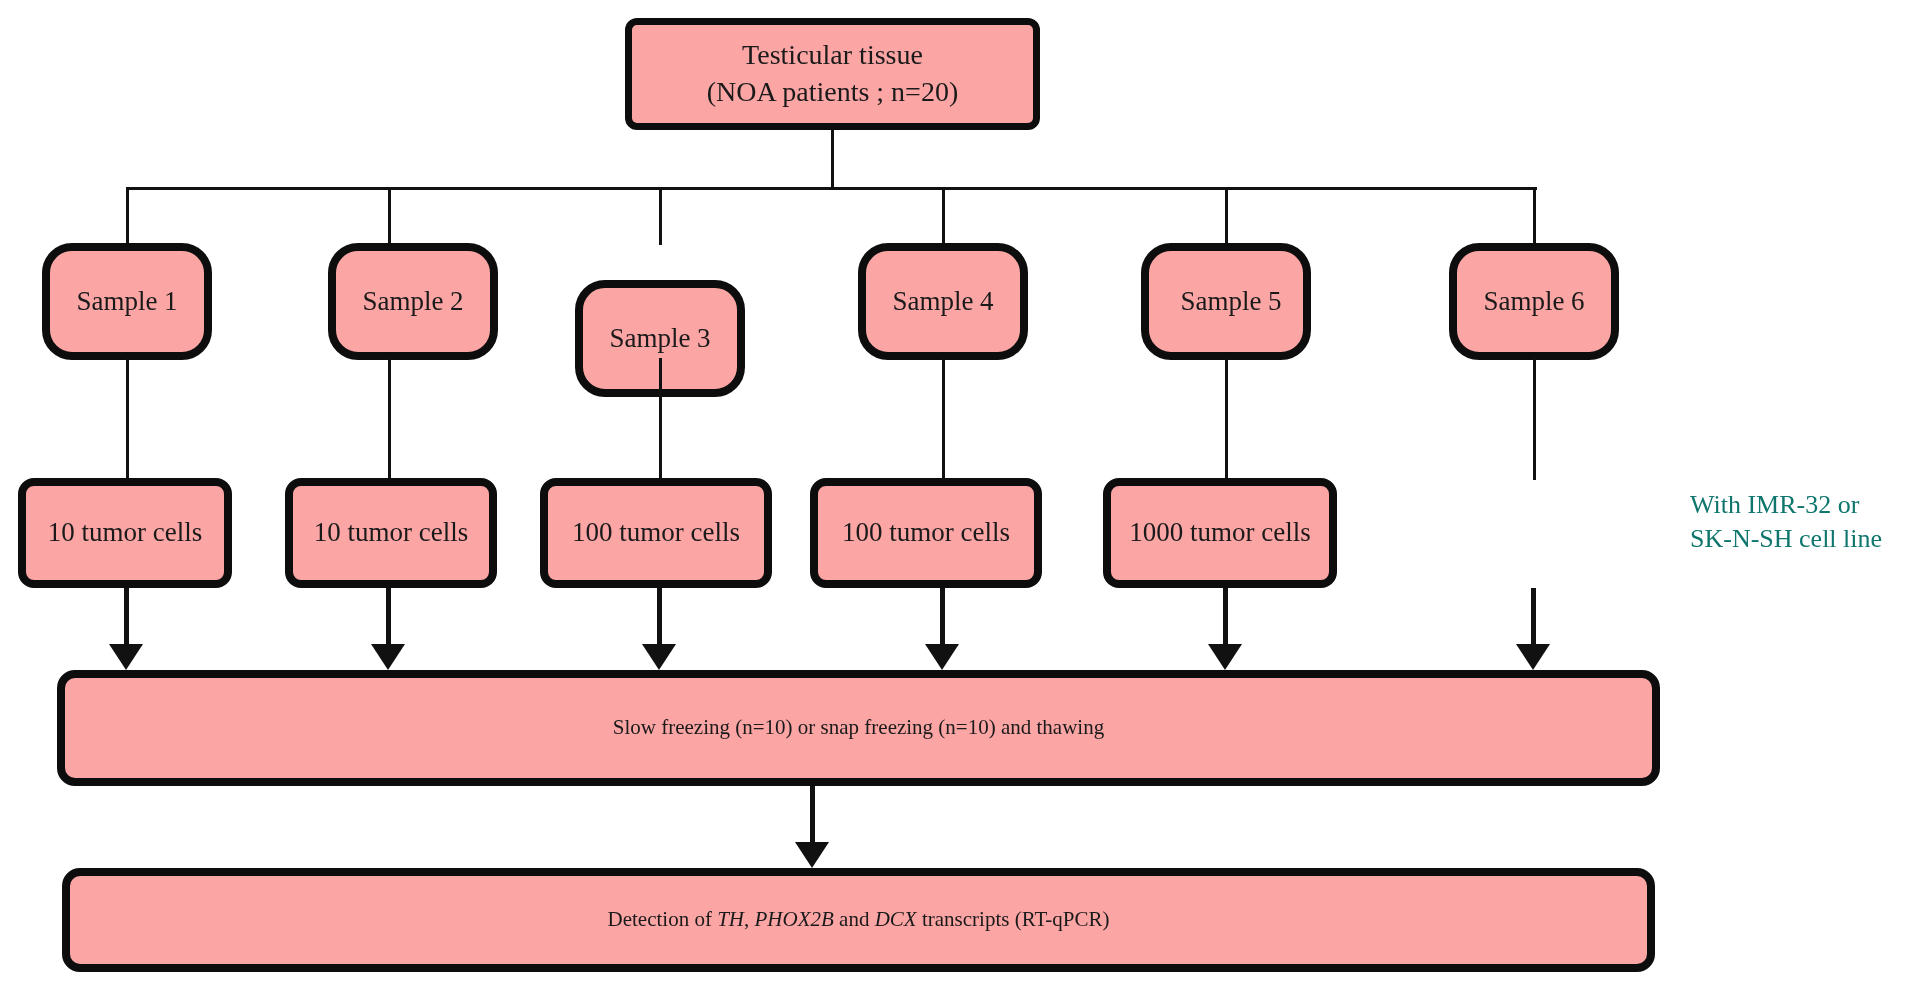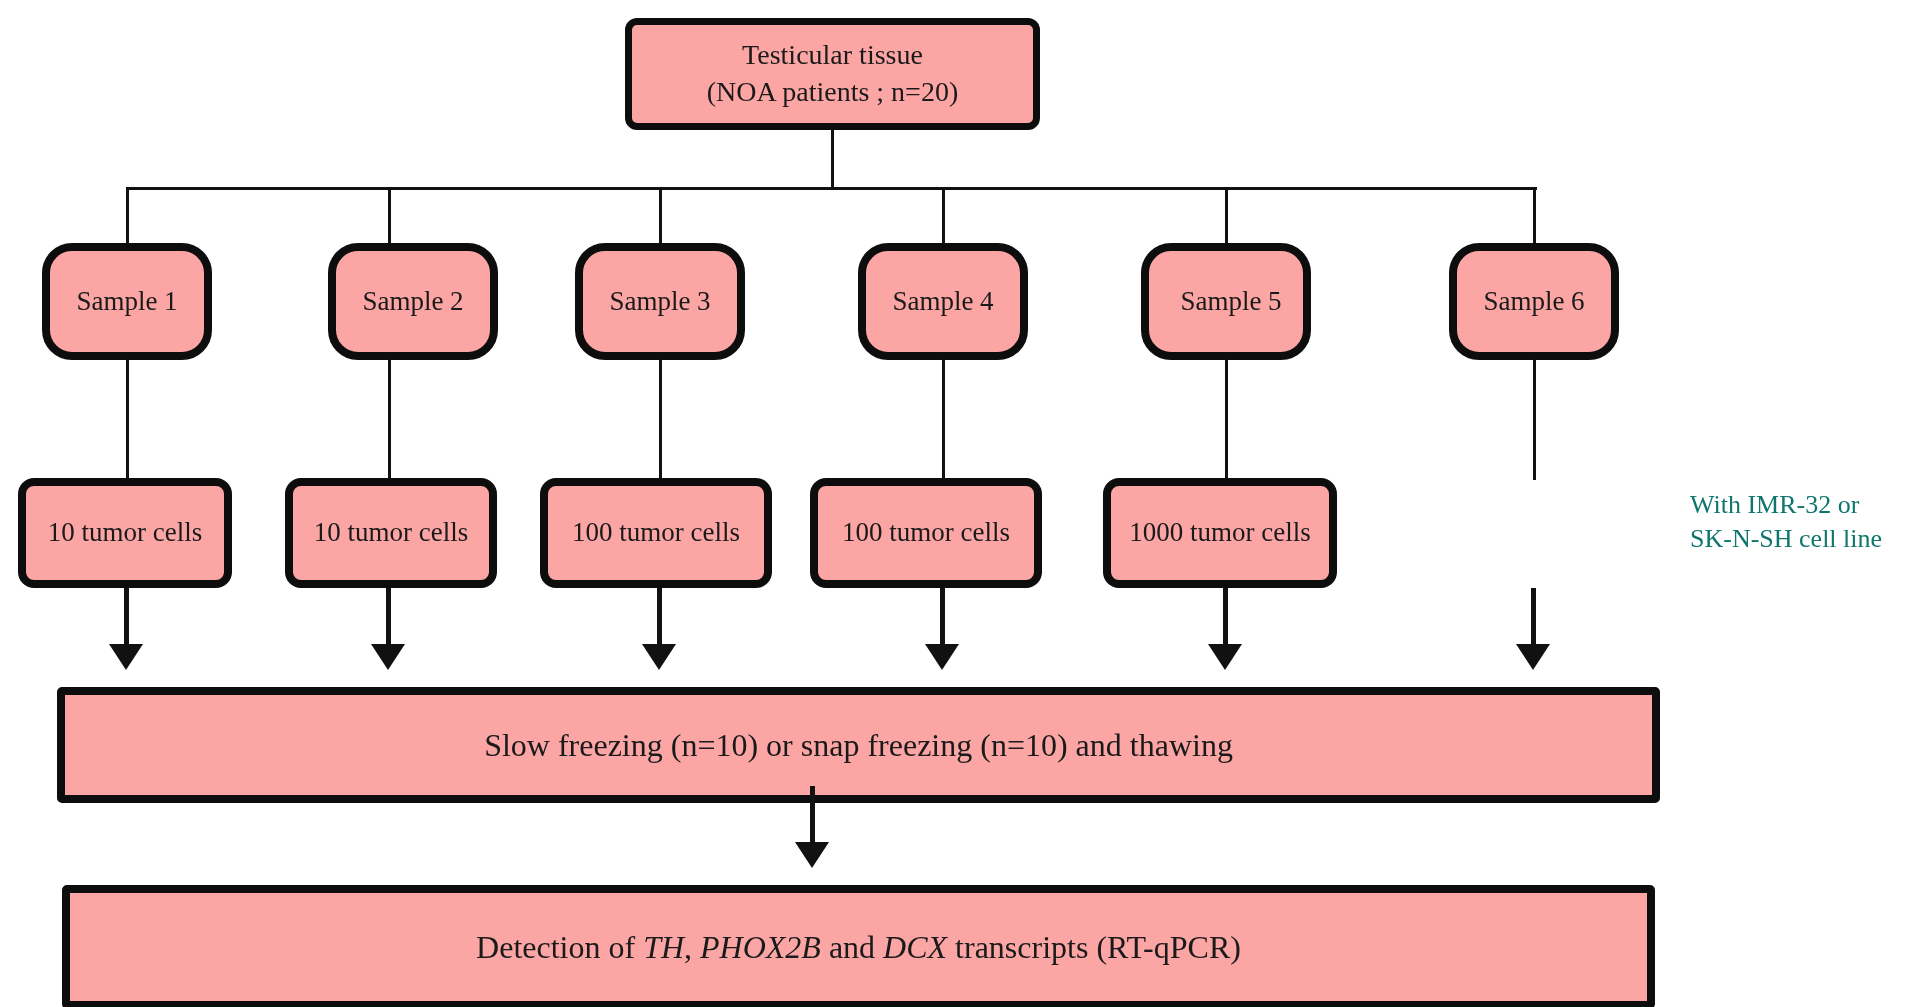--- a/index.html
+++ b/index.html
@@ -60,32 +60,31 @@
   .node-cells {
     top: 478px;
     height: 110px;
     font-size: 27px;
     border-width: 8px;
     border-radius: 16px;
   }
 
   
   .node-bar {
-    font-size: 32px;
+    font-size: 21px;
     border-width: 8px;
-    border-radius: 5px;
-    margin-top: 17px;
+    border-radius: 18px;
   }
   .bar-freeze {
     left: 57px; top: 670px;
     width: 1603px; height: 116px;
   }
   .bar-detect {
     left: 62px; top: 868px;
-    width: 1593px; height: 124px;
+    width: 1593px; height: 104px;
   }
 
   
   .side-note {
     position: absolute;
     left: 1690px;
     top: 488px;
     width: 215px;
     font-size: 26px;
     line-height: 1.3;
@@ -138,21 +137,21 @@
   <div class="conn conn-v" style="left:942px; top:187px; height:58px;"></div>
   <div class="conn conn-v" style="left:1225px; top:187px; height:58px;"></div>
   <div class="conn conn-v" style="left:1533px; top:187px; height:58px;"></div>
 
   <div class="node node-sample" style="left:42px;">
     <span class="txt">Sample 1</span>
   </div>
   <div class="node node-sample" style="left:304px;margin-left:24px;">
     <span class="txt">Sample 2</span>
   </div>
-  <div class="node node-sample" style="left:575px;">
+  <div class="node node-sample" style="left:575px;margin-top:37px;">
     <span class="txt">Sample 3</span>
   </div>
   <div class="node node-sample" style="left:858px;">
     <span class="txt">Sample 4</span>
   </div>
   <div class="node node-sample" style="left:1141px;padding-left:10px;">
     <span class="txt">Sample 5</span>
   </div>
   <div class="node node-sample" style="left:1449px;">
     <span class="txt">Sample 6</span>

